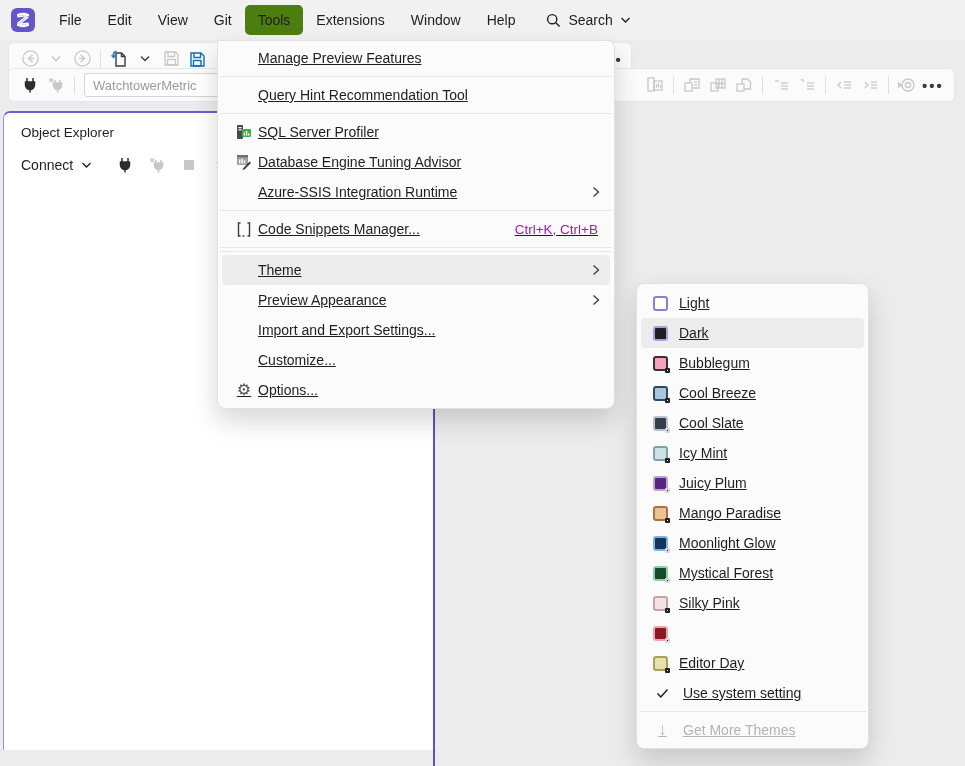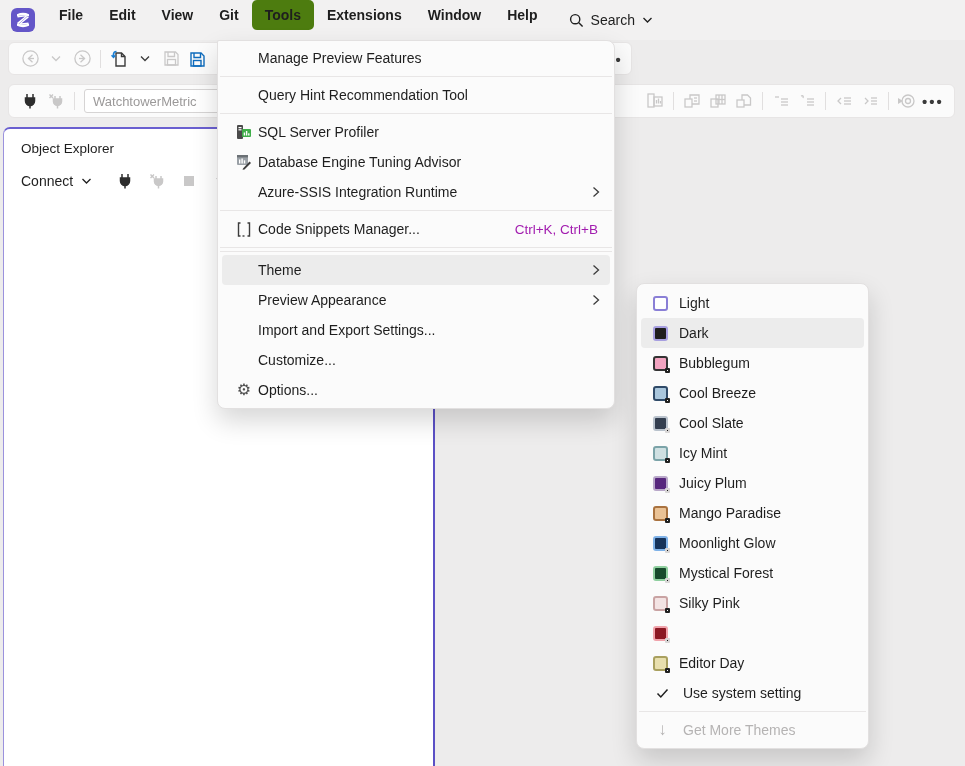--- a/index.html
+++ b/index.html
@@ -3,57 +3,57 @@
 <meta charset="utf-8">
 <style>
   * { margin:0; padding:0; box-sizing:border-box; }
   html,body { width:965px; height:766px; overflow:hidden;
     font-family:"Liberation Sans", sans-serif; background:#edecec; color:#1e1e1e; }
 
   
   .titlebar { position:absolute; left:0; top:0; width:965px; height:40px;
     background:#f2f1f1; display:flex; align-items:center; z-index:20; }
   .logo { width:26px; height:26px; margin:0 10px 0 10px; flex:none; }
-  .menubar { display:flex; align-items:flex-start; height:100%;font-weight:bold; }
+  .menubar { display:flex; align-items:center; height:100%; }
   .mb-item { padding:0 13px; height:30px; display:flex; align-items:center;
     font-size:14px; border-radius:5px; cursor:default; }
   .mb-item.active { background:#4d7c0f; }
   .searchbox { display:flex; align-items:center; margin-left:18px; gap:7px; font-size:14px; }
 
   
   .tbar-card { position:absolute; background:#fbfbfb; border:1px solid #e7e5e5;
     border-radius:6px; display:flex; align-items:center; z-index:5; }
   .card1 { left:8px; top:42px; width:624px; height:33px; padding-left:8px; }
-  .card2 { left:8px; top:84px; width:947px; height:34px; padding-left:8px; }
+  .card2 { left:8px; top:68px; width:947px; height:34px; padding-left:8px; }
   .ticon { width:26px; height:26px; display:flex; align-items:center; justify-content:center; flex:none; }
   .tsep { width:1px; height:18px; background:#e1dfdf; margin:0 5px; flex:none; }
   .combo { width:310px; height:24px; border:1px solid #d6d4d4; background:#fff;
     border-radius:3px; font-size:13px; color:#9b9999; display:flex; align-items:center;
     padding:0 8px; overflow:hidden; white-space:nowrap; margin-left:4px; }
   .spacer { flex:1; }
   .dots { color:#3a3a3a; font-size:15px; letter-spacing:2px; font-weight:bold; }
   .dots-hidden { position:absolute; left:592px; top:8px; color:#3a3a3a; font-size:15px; letter-spacing:2px; font-weight:bold; }
 
   
-  .oe-panel { position:absolute; left:3px; top:127px; width:431px; height:639px;
+  .oe-panel { position:absolute; left:3px; top:111px; width:431px; height:639px;
     background:#ffffff; border-top:2px solid #6a5fd0; border-left:1px solid #9b92dd;
     border-top-left-radius:7px; z-index:6; }
   .oe-title { font-size:13.5px; margin:12px 0 0 17px; }
   .oe-tools { display:flex; align-items:center; margin:12px 0 0 17px; gap:6px; }
   .oe-connect { display:flex; align-items:center; gap:8px; font-size:14px; margin-right:14px; }
   .splitter { position:absolute; left:433px; top:127px; width:2px; height:639px;
     background:#5b50c5; z-index:7; }
 
   
   .menu-panel { position:absolute; background:#fbfbfb; border:1px solid #e2e0e0;
     border-radius:8px; box-shadow:0 12px 26px rgba(0,0,0,.16); z-index:50; padding:2px 0 3px 0; }
   .tools-menu { left:217px; top:40px; width:398px; border-top-left-radius:2px; }
   .theme-menu { left:636px; top:283px; width:233px; padding-top:4px; }
   .mrow { height:30px; display:flex; align-items:center; margin:0 4px;
-    border-radius:4px; font-size:14px; color:#1e1e1e; }
+    border-radius:4px; font-size:14px; color:#1e1e1e;text-decoration:underline; }
   .mrow.hl { background:#ececec; }
   .icon-cell { width:28px; margin-left:8px; display:flex; align-items:center;
     justify-content:center; flex:none; }
   .lbl { flex:1; white-space:nowrap; }
   .sc { color:#a21caf; font-size:13.5px; margin-right:12px; }
   .chev-cell { margin-right:10px; display:flex; align-items:center; }
   .msep { height:1px; background:#e8e6e6; margin:3px 2px; }
   .mrow.disabled { color:#b5b3b3; }
 
   

